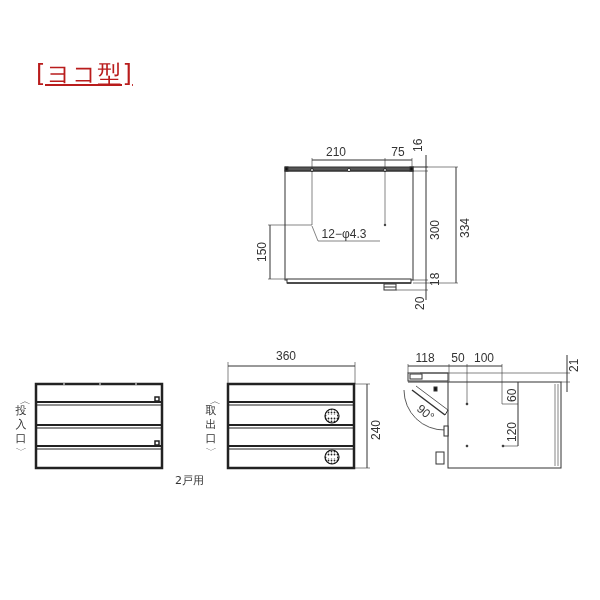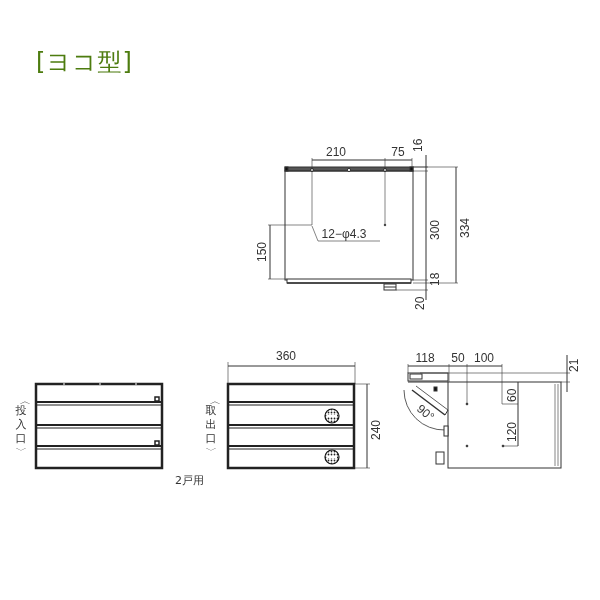--- a/index.html
+++ b/index.html
@@ -1,17 +1,17 @@
 <!DOCTYPE html>
 <html><head>
   <meta charset="utf-8">
   <style>
     html, body { margin: 0; padding: 0; background: #ffffff; }
     body { width: 600px; height: 600px; position: relative; overflow: hidden; font-family: "Liberation Sans", sans-serif; color: #333; }
-    .title { position: absolute; left: 36px; top: 46px; font-size: 24px; font-family: "DejaVu Sans", sans-serif; color: #4d7c0f; letter-spacing: 1px; }
+    .title { position: absolute; left: 36px; top: 58px; font-size: 24px; font-family: "DejaVu Sans", sans-serif; color: #b91c1c; letter-spacing: 1px; text-decoration: underline; }
     svg { position: absolute; left: 0; top: 0; }
     .dim { font-family: "Liberation Sans", sans-serif; font-size: 12px; fill: #333; }
     .jp { font-family: "DejaVu Sans", sans-serif; font-size: 11px; fill: #333; }
   </style>
 </head>
 <body>
 
 <div class="title">[ヨコ型]</div>
 
 <svg width="600" height="600" viewBox="0 0 600 600">

